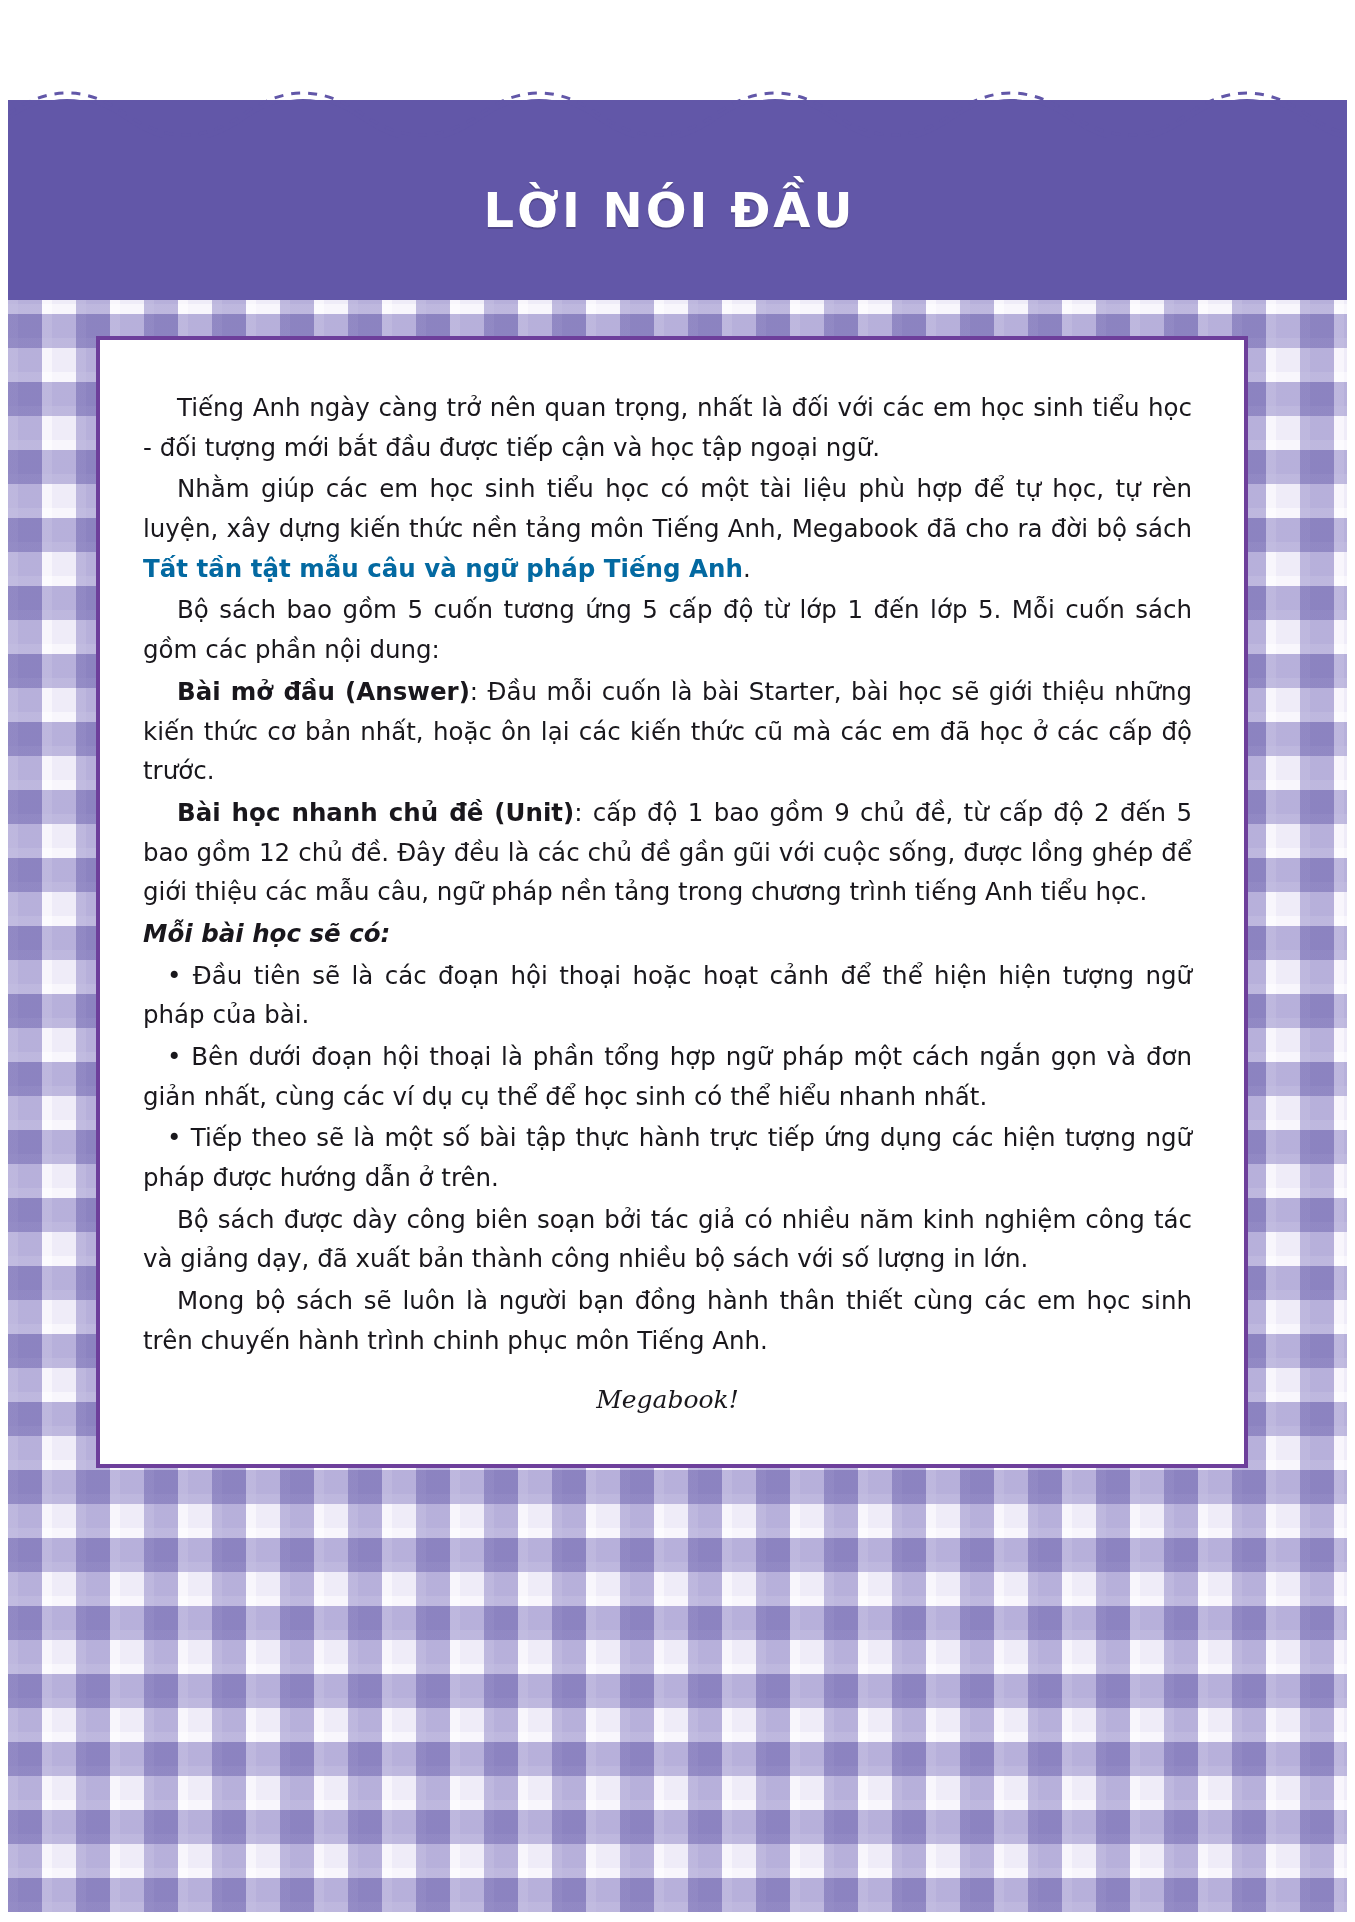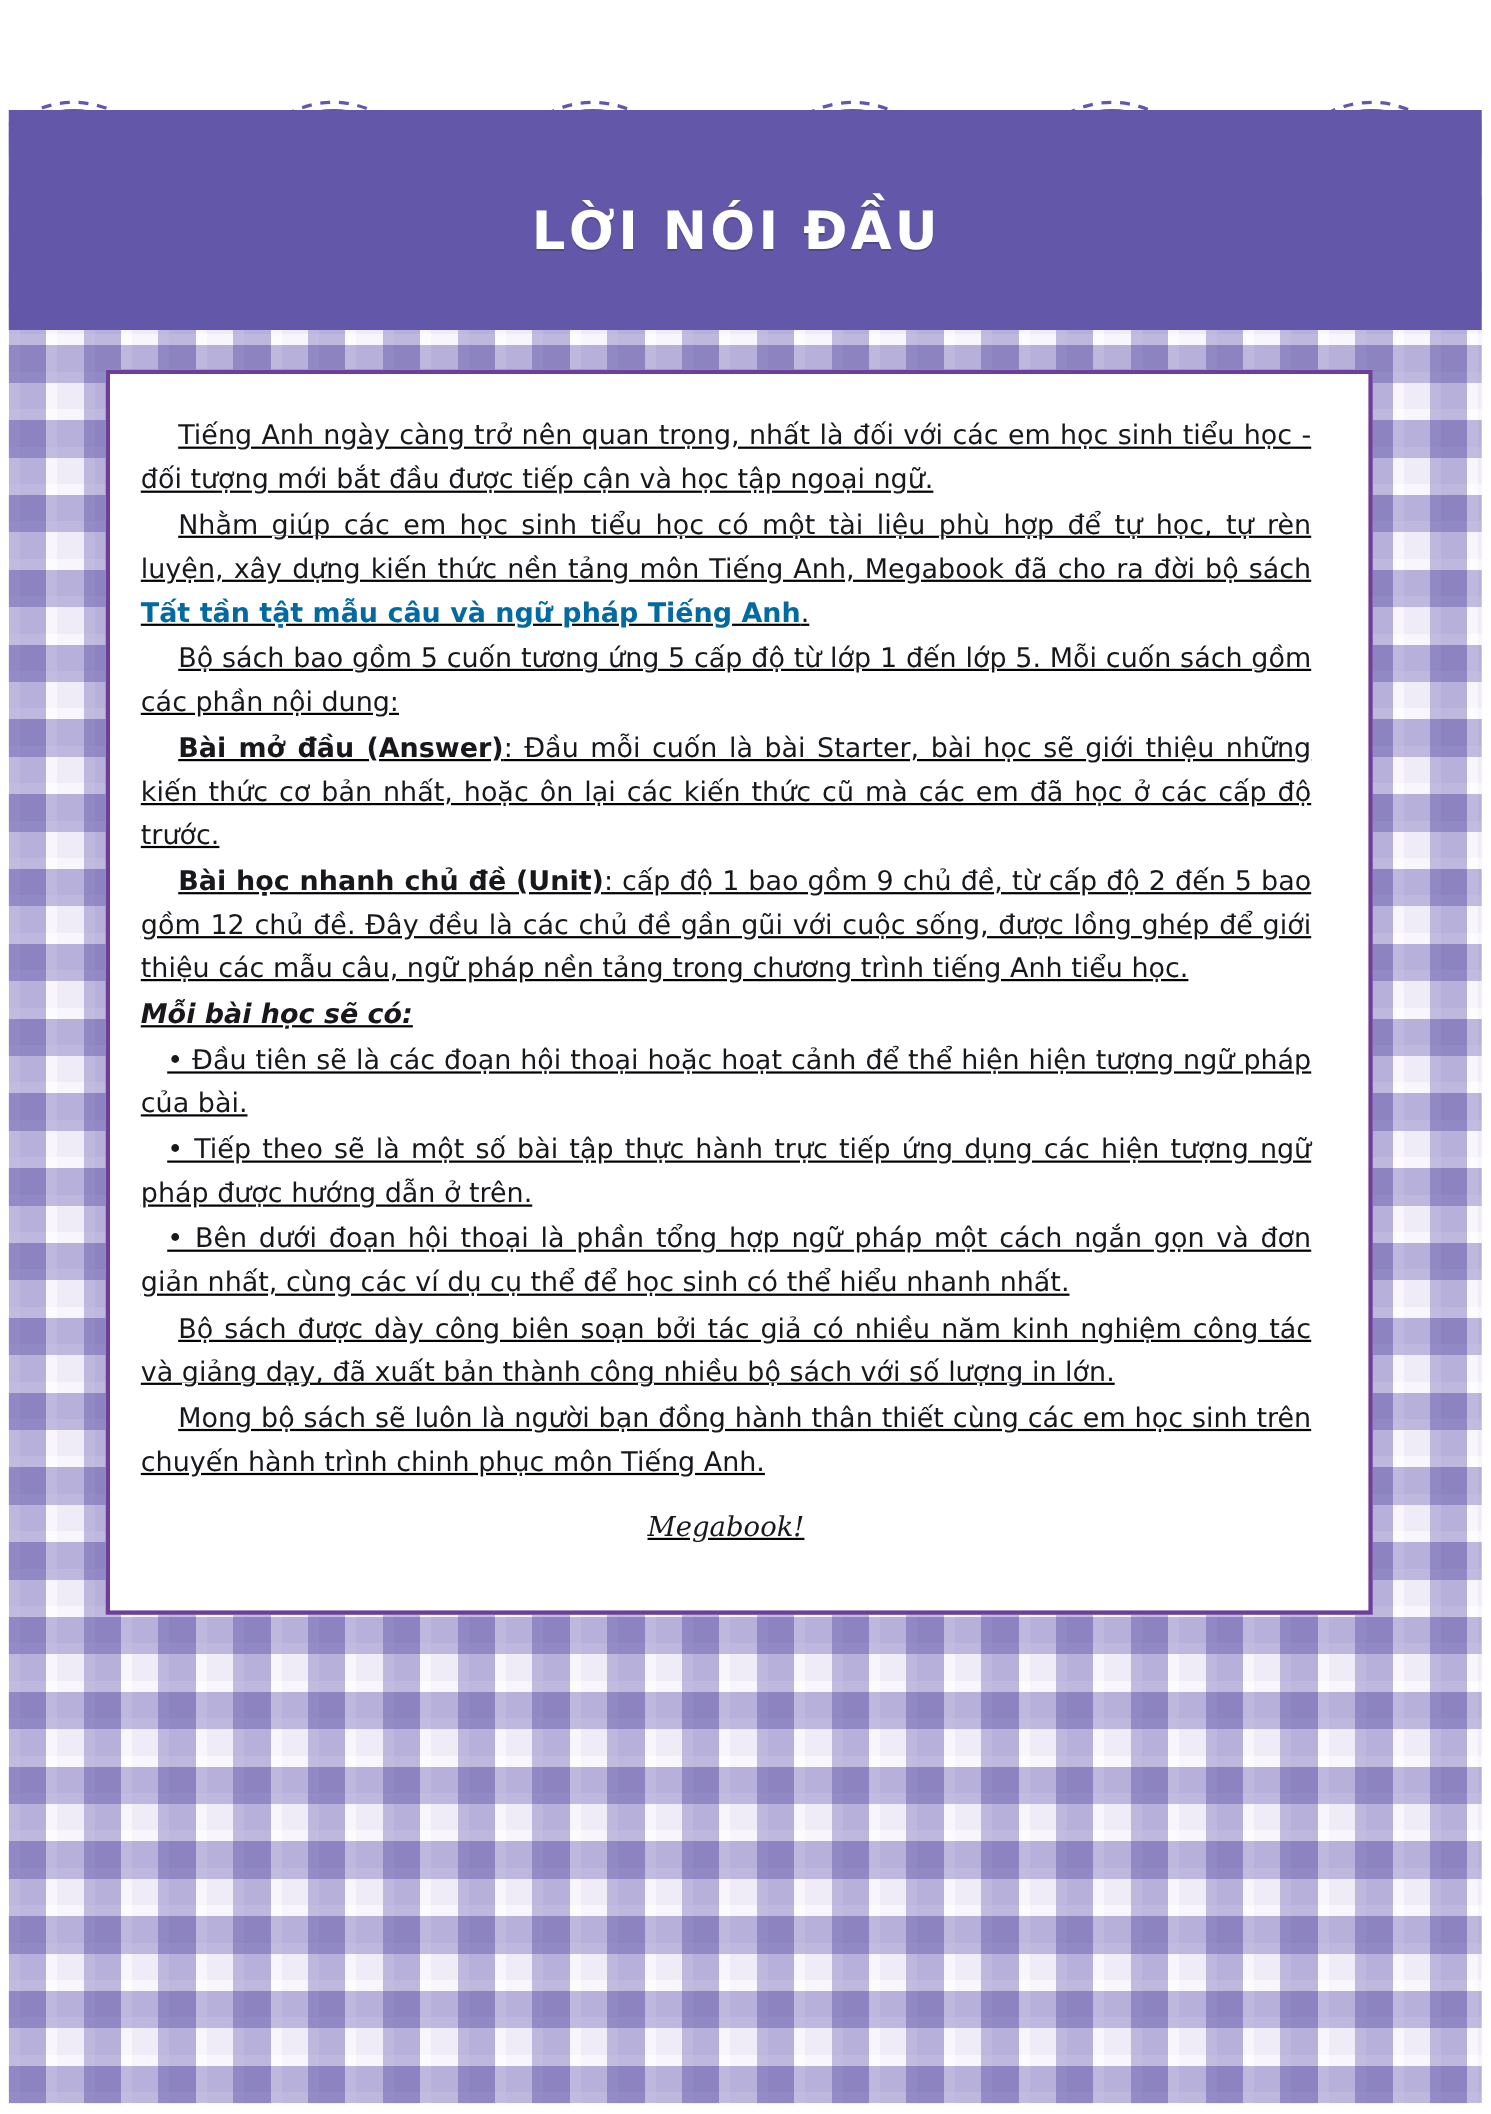--- a/index.html
+++ b/index.html
@@ -85,26 +85,25 @@
     left: 96px;
     top: 336px;
     width: 1152px;
     height: 1132px;
     border: 4px solid #6d3f9b;
     background: #ffffff;
     box-sizing: border-box;
   }
   .card-inner {
     position: absolute;
-    left: 0; top: 0;
+    left: 0; top: 12px;
     width: 100%;
     height: 100%;
     box-sizing: border-box;
-    padding: 36px 52px 20px 28px;
-    text-decoration: underline;
+    padding: 36px 52px 20px 43px;
   }
 
   
   .para {
     font-family: "DejaVu Sans", sans-serif;
     font-size: 24.5px;
     line-height: 1.62;
     color: #19171c;
     margin: 0 0 2px 0;
     text-align: justify;
@@ -158,22 +157,22 @@
 
       <p class="para indent">Bộ sách bao gồm 5 cuốn tương ứng 5 cấp độ từ lớp 1 đến lớp 5. Mỗi cuốn sách gồm các phần nội dung:</p>
 
       <p class="para indent"><span class="b">Bài mở đầu (Answer)</span><span>: Đầu mỗi cuốn là bài Starter, bài học sẽ giới thiệu những kiến thức cơ bản nhất, hoặc ôn lại các kiến thức cũ mà các em đã học ở các cấp độ trước.</span></p>
 
       <p class="para indent"><span class="b">Bài học nhanh chủ đề (Unit)</span><span>: cấp độ 1 bao gồm 9 chủ đề, từ cấp độ 2 đến 5 bao gồm 12 chủ đề. Đây đều là các chủ đề gần gũi với cuộc sống, được lồng ghép để giới thiệu các mẫu câu, ngữ pháp nền tảng trong chương trình tiếng Anh tiểu học.</span></p>
 
       <p class="para bi">Mỗi bài học sẽ có:</p>
 
       <p class="para bullet-para">• Đầu tiên sẽ là các đoạn hội thoại hoặc hoạt cảnh để thể hiện hiện tượng ngữ pháp của bài.</p>
+      <p class="para bullet-para">• Bên dưới đoạn hội thoại là phần tổng hợp ngữ pháp một cách ngắn gọn và đơn giản nhất, cùng các ví dụ cụ thể để học sinh có thể hiểu nhanh nhất.</p>
       <p class="para bullet-para">• Tiếp theo sẽ là một số bài tập thực hành trực tiếp ứng dụng các hiện tượng ngữ pháp được hướng dẫn ở trên.</p>
-      <p class="para bullet-para">• Bên dưới đoạn hội thoại là phần tổng hợp ngữ pháp một cách ngắn gọn và đơn giản nhất, cùng các ví dụ cụ thể để học sinh có thể hiểu nhanh nhất.</p>
 
       <p class="para indent">Bộ sách được dày công biên soạn bởi tác giả có nhiều năm kinh nghiệm công tác và giảng dạy, đã xuất bản thành công nhiều bộ sách với số lượng in lớn.</p>
 
       <p class="para indent">Mong bộ sách sẽ luôn là người bạn đồng hành thân thiết cùng các em học sinh trên chuyến hành trình chinh phục môn Tiếng Anh.</p>
 
       <p class="signature">Megabook!</p>
 
     </div>
   </div>
 

